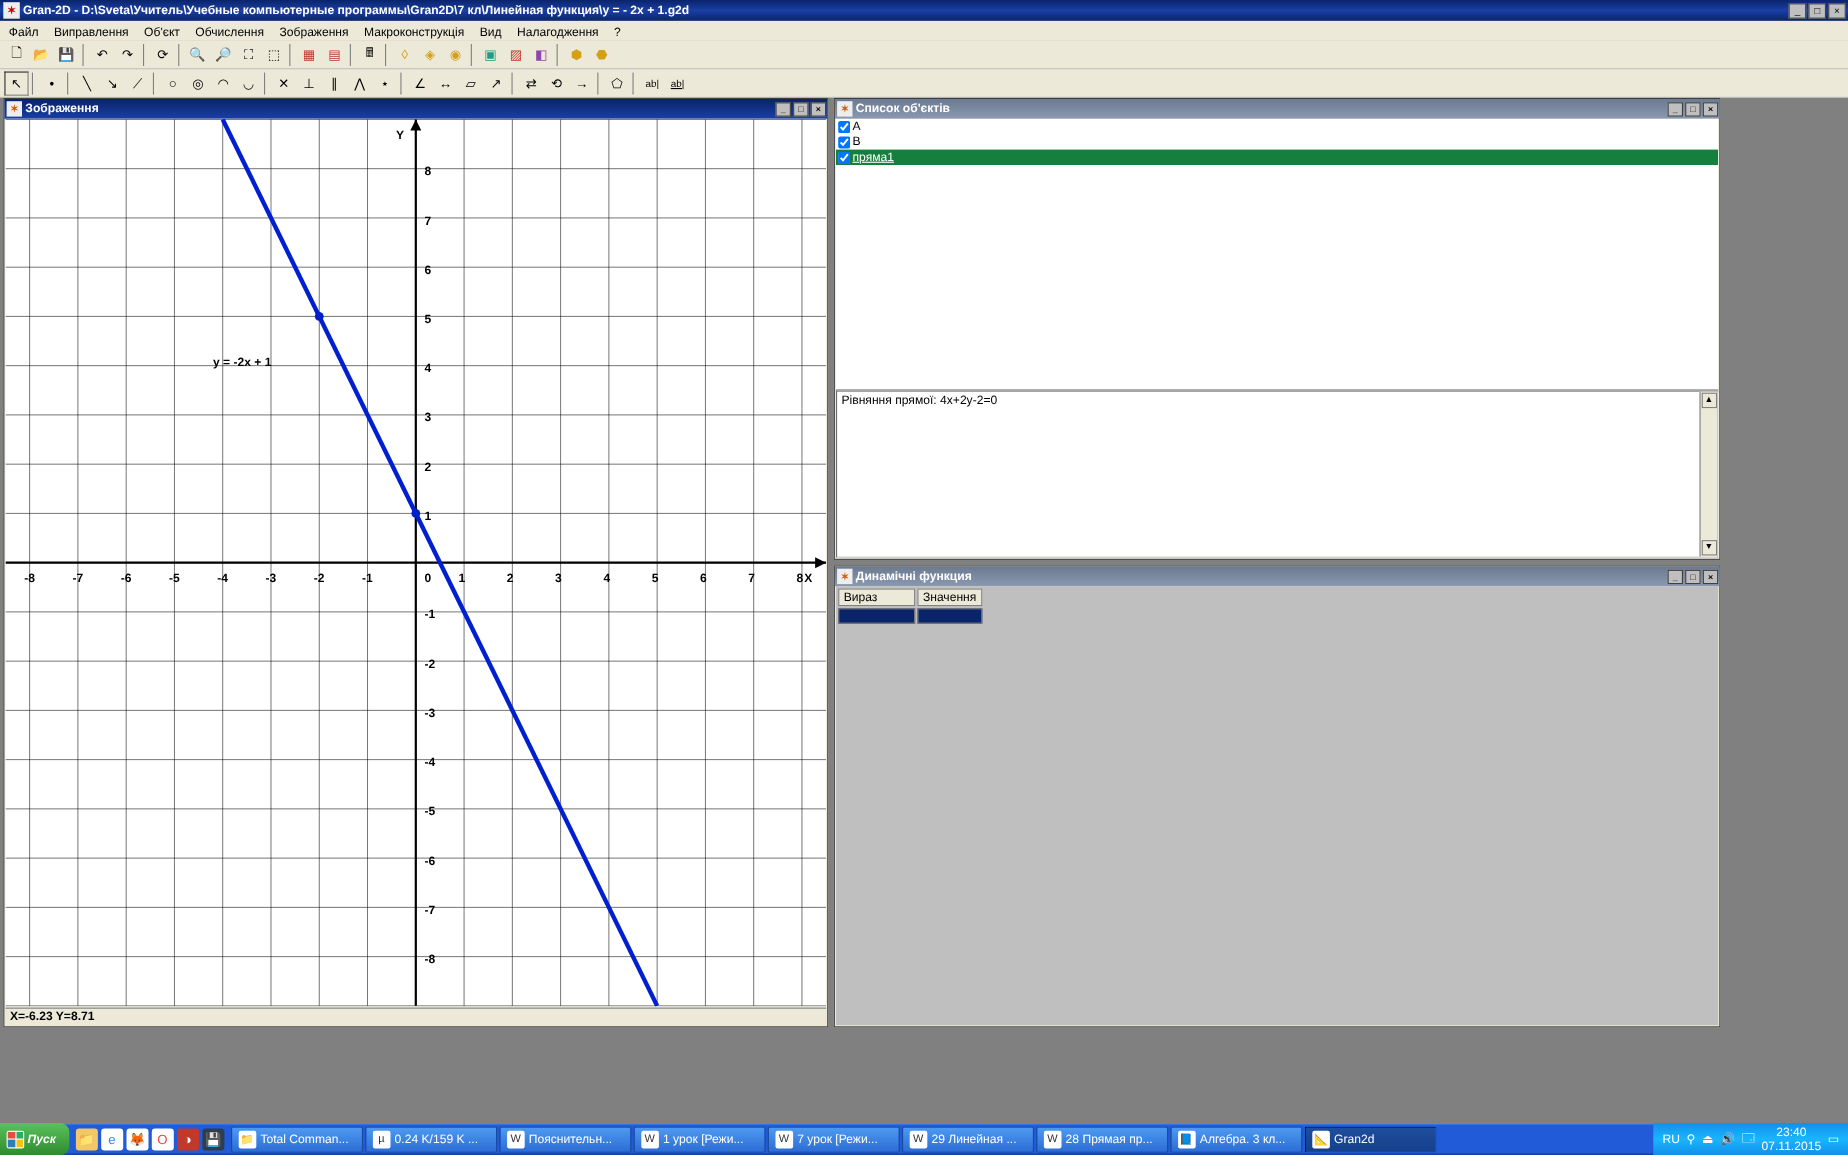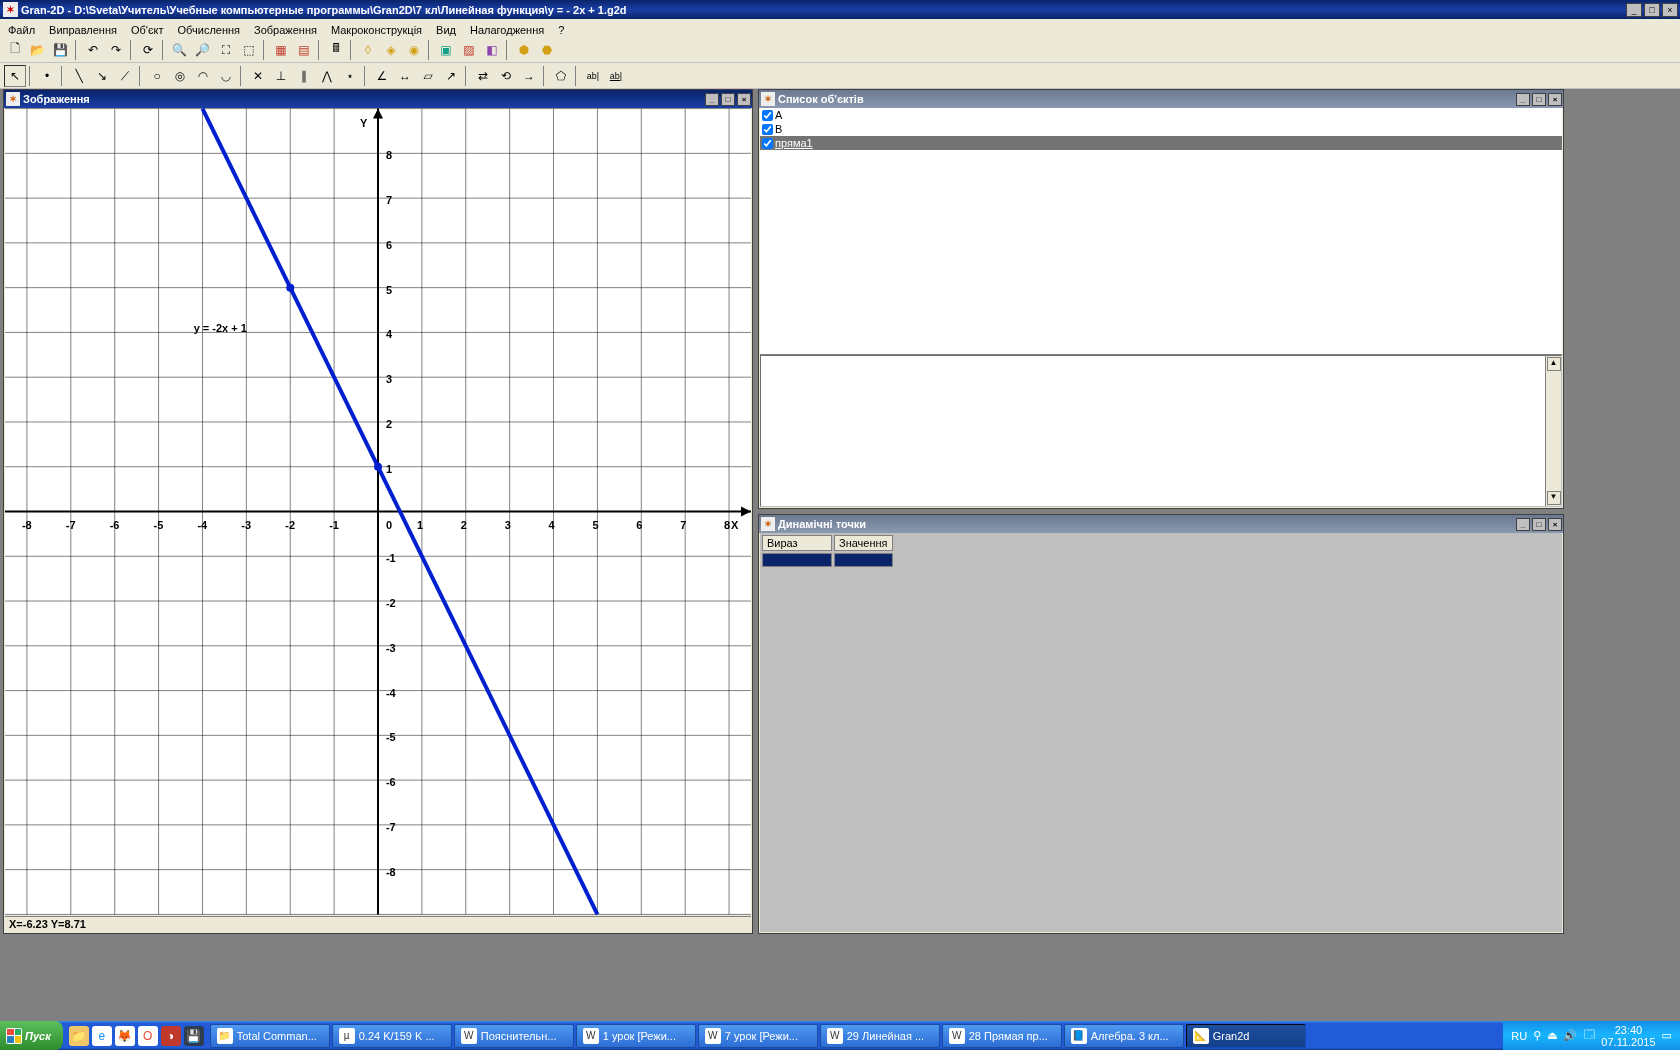--- a/index.html
+++ b/index.html
@@ -35,21 +35,21 @@
 
 
 .plotarea { position:absolute; top:18px; left:1px; right:1px; bottom:18px; background:#fff; }
 .plotcanvas { width:100%; height:100%; }
 .plotstatus { position:absolute; bottom:1px; left:1px; right:1px; height:16px; background:#ece9d8; padding:1px 4px; border-top:1px solid #808080;font-weight:bold;}
 
 
 .listbody { position:absolute; top:18px; left:1px; right:1px; bottom:1px; background:#fff; display:flex; flex-direction:column;}
 .objlist { flex:0 0 62%; overflow:auto; border-bottom:1px solid #808080;}
 .objitem { display:flex; align-items:center; height:14px; padding-left:2px; gap:2px;}
-.objitem.sel { background:#737373; color:#fff;text-decoration:underline;}
+.objitem.sel { background:#15803d; color:#fff;text-decoration:underline;}
 .objitem input[type=checkbox]{width:11px;height:11px;}
 .objinfo { flex:1; background:#fff; padding:2px 4px; border-top:1px solid #fff; position:relative; border:1px inset #c0c0c0;}
 .objinfo .scroll{position:absolute;right:0;top:0;bottom:0;width:16px;background:#ece9d8;border-left:1px solid #808080;}
 .objinfo .scroll span{display:block;width:14px;height:14px;background:#ece9d8;border:1px solid #808080;margin:1px auto;font-size:8px;text-align:center;}
 
 
 .dynbody { position:absolute; top:18px; left:1px; right:1px; bottom:1px; background:#bfbfbf;}
 .dyntool { height:22px; background:#ece9d8; display:flex; align-items:center; padding:1px 3px; gap:2px;}
 .dyntool .tbtn{width:20px;height:18px;}
 .dyntable { }
@@ -282,32 +282,33 @@
           <div class="objitem">
             <input type="checkbox" checked="" style="">
             <span>B</span>
           </div>
           <div class="objitem sel">
             <input type="checkbox" checked="" style="">
             <span>пряма1</span>
           </div>
         </div>
       <div class="objinfo">
+        <div>Рівняння прямої: 4x+2y-2=0</div>
         <div class="scroll">
             <span>▲</span>
             <span style="position:absolute;bottom:1px;left:0;right:0;margin:auto">▼</span>
           </div>
       </div>
     </div>
   </div>
 
   <div class="childwin" style="left:758px; top:425px; width:806px; height:420px;">
     <div class="ctitle">
       <span class="cicon">✶</span>
-      <span>Динамічні точки</span>
+      <span>Динамічні функция</span>
       <span class="spacer"></span>
       <div class="cbtns">
         <span>_</span>
         <span>□</span>
         <span>×</span>
       </div>
     </div>
     <div class="dynbody">
       <table class="dyntable">
         <tbody>

